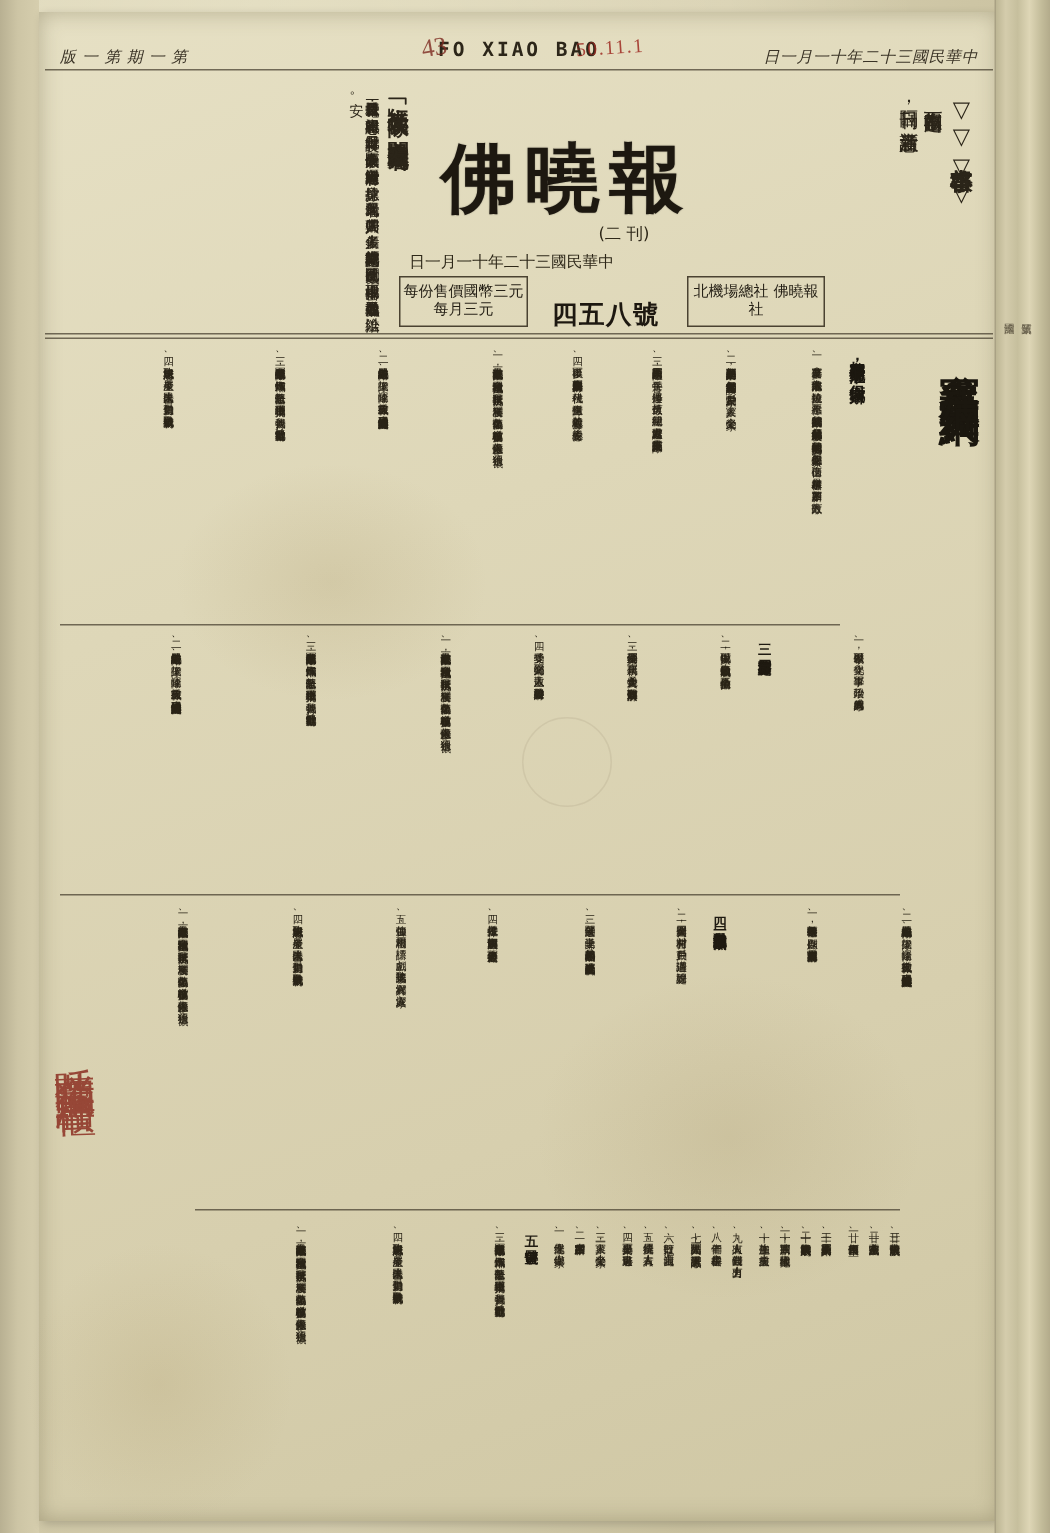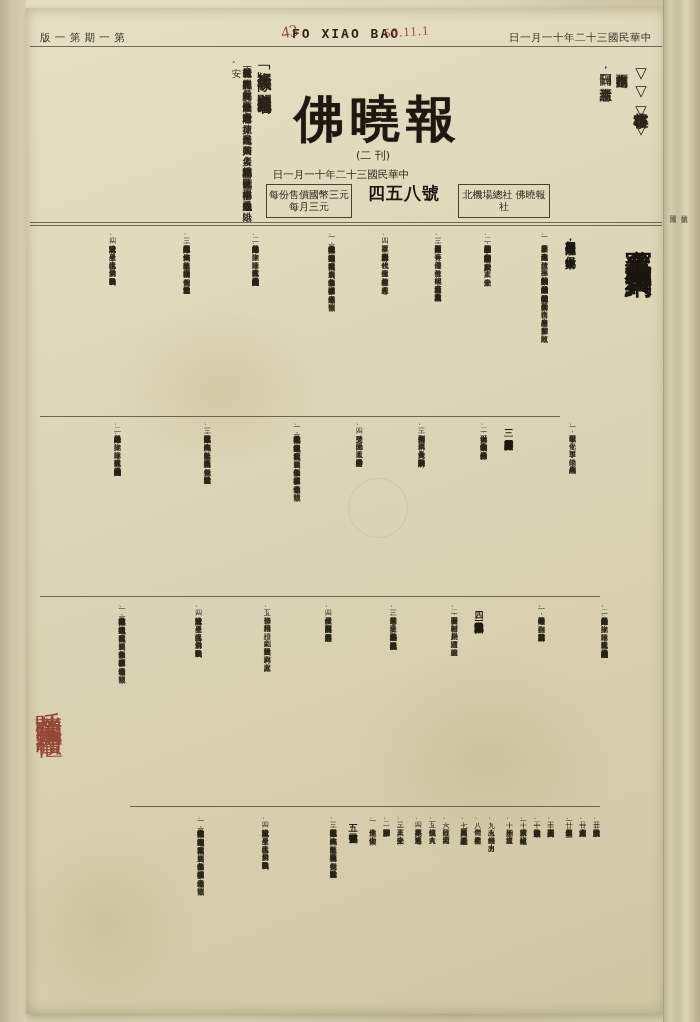--- a/index.html
+++ b/index.html
@@ -41,21 +41,21 @@
     color:#2b2519;
     line-height:1.06;
     letter-spacing:.02em;
   }
   
   #masthead{position:absolute;left:26px;top:8px;width:640px;height:205px;}
   #top-line{
     position:absolute;top:22px;left:0;width:640px;height:16px;
     font-size:10.5px;color:#3a3326;
     display:flex;align-items:center;justify-content:space-between;
-    padding:0 14px;box-sizing:border-box;letter-spacing:.5px;
+    padding:0 14px;box-sizing:border-box;letter-spacing:.5px;font-style:italic;
   }
   #romaji{
     position:absolute;top:18px;left:50%;transform:translateX(-50%);
     font-family:"DejaVu Sans Mono", monospace;
     font-weight:bold;font-size:13px;color:#2c2619;letter-spacing:2px;
   }
   #reg-red{
     position:absolute;top:16px;left:56%;
     font-family:"Liberation Serif", serif;font-size:13px;color:#9e2b22;
     transform:rotate(-4deg);letter-spacing:1px;opacity:.85;
@@ -70,32 +70,32 @@
   }
   #title-big span{
     font-family:"DejaVu Serif", serif;
     font-weight:bold;font-size:50px;color:#1d1810;
     letter-spacing:6px;
     display:inline-block;
     text-shadow:0 0 1px rgba(0,0,0,.4);
   }
   #sub-kan{
     position:absolute;top:140px;left:330px;width:120px;
-    text-align:left;font-size:11px;color:#2e2819;
+    text-align:center;font-size:11px;color:#2e2819;
   }
   #issue-line{
     position:absolute;top:160px;left:150px;width:330px;
     text-align:center;font-size:10.5px;color:#2e2819;
   }
   .mast-box{
     position:absolute;border:1px solid #4a4231;
     font-size:10px;color:#241f15;
   }
   #no-box{
-    position:absolute;top:170px;left:330px;width:96px;height:30px;
+    position:absolute;top:186px;left:330px;width:96px;height:30px;
     display:flex;align-items:center;justify-content:center;
     font-family:"DejaVu Serif", serif;font-size:17px;font-weight:bold;color:#1d1810;
     letter-spacing:1px;
   }
   
   #notice{
     position:absolute;top:56px;right:18px;width:92px;height:140px;
     display:flex;flex-direction:row-reverse;gap:3px;
   }
   #notice .v{font-size:12.5px;}

